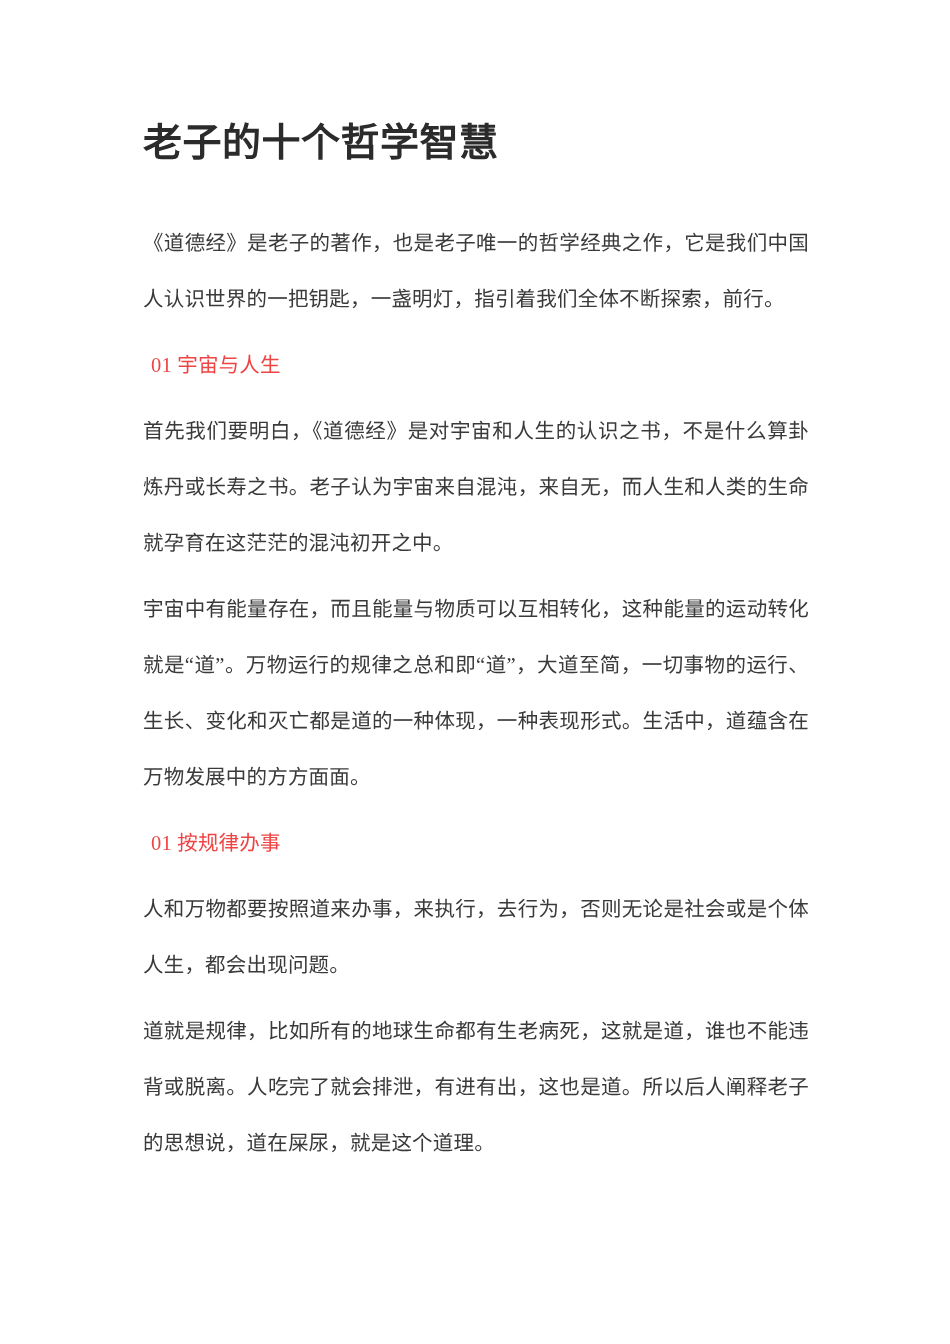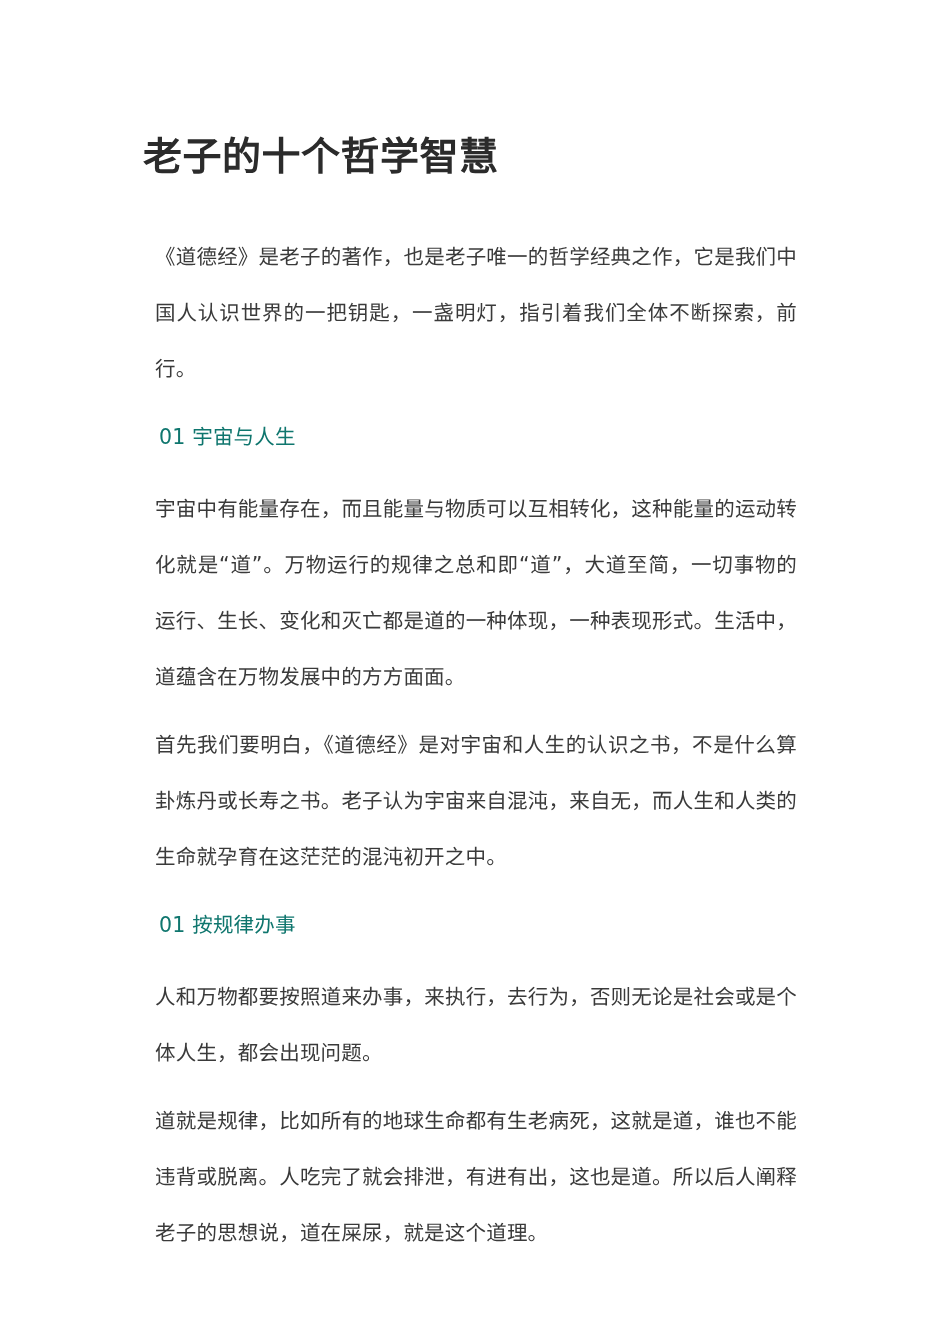--- a/index.html
+++ b/index.html
@@ -19,62 +19,63 @@
     width: 950px;
     height: 1344px;
     background: #ffffff;
     overflow: hidden;
     box-sizing: border-box;
   }
 
   .content {
     position: absolute;
     left: 143px;
-    top: 16px;
+    top: 2px;
     width: 666px;
+    font-family: Liberation Serif, serif;
   }
 
   .doc-title {
     font-size: 39px;
     font-weight: 700;
     color: #2b2b2b;
     line-height: 1.2;
     letter-spacing: 0.5px;
     margin: 0;
     padding-top: 118px;
     padding-bottom: 0;
     text-align: left;
   }
 
   .para {
     font-size: 20.5px;
     font-weight: 400;
     color: #3a3a3a;
     line-height: 56px;
-    margin: 12px;
+    margin: 0;
     text-align: justify;
     text-justify: inter-ideograph;
     word-break: break-all;
     letter-spacing: 0.2px;
   }
 
   .para.first-body {
     margin-top: 48px;
   }
 
   .para + .para {
     margin-top: 10px;
   }
 
   .section-heading {
     font-size: 20.5px;
     font-weight: 400;
-    color: #0f766e;
+    color: #ef4444;
     line-height: 56px;
-    margin: 16px;
+    margin: 8px;
     margin-top: 10px;
     text-align: left;
     letter-spacing: 0.2px;
   }
 
   .section-heading + .para {
     margin-top: 10px;
   }
 </style>
 </head>
@@ -82,23 +83,23 @@
 
 <div class="page">
   <div class="content">
 
     <h1 class="doc-title">老子的十个哲学智慧</h1>
 
     <p class="para first-body">《道德经》是老子的著作，也是老子唯一的哲学经典之作，它是我们中国人认识世界的一把钥匙，一盏明灯，指引着我们全体不断探索，前行。</p>
 
     <h2 class="section-heading">01 宇宙与人生</h2>
 
+    <p class="para">首先我们要明白，《道德经》是对宇宙和人生的认识之书，不是什么算卦炼丹或长寿之书。老子认为宇宙来自混沌，来自无，而人生和人类的生命就孕育在这茫茫的混沌初开之中。</p>
+
     <p class="para">宇宙中有能量存在，而且能量与物质可以互相转化，这种能量的运动转化就是“道”。万物运行的规律之总和即“道”，大道至简，一切事物的运行、生长、变化和灭亡都是道的一种体现，一种表现形式。生活中，道蕴含在万物发展中的方方面面。</p>
-
-    <p class="para">首先我们要明白，《道德经》是对宇宙和人生的认识之书，不是什么算卦炼丹或长寿之书。老子认为宇宙来自混沌，来自无，而人生和人类的生命就孕育在这茫茫的混沌初开之中。</p>
 
     <h2 class="section-heading">01 按规律办事</h2>
 
     <p class="para">人和万物都要按照道来办事，来执行，去行为，否则无论是社会或是个体人生，都会出现问题。</p>
 
     <p class="para">道就是规律，比如所有的地球生命都有生老病死，这就是道，谁也不能违背或脱离。人吃完了就会排泄，有进有出，这也是道。所以后人阐释老子的思想说，道在屎尿，就是这个道理。</p>
 
   </div>
 </div>
 

